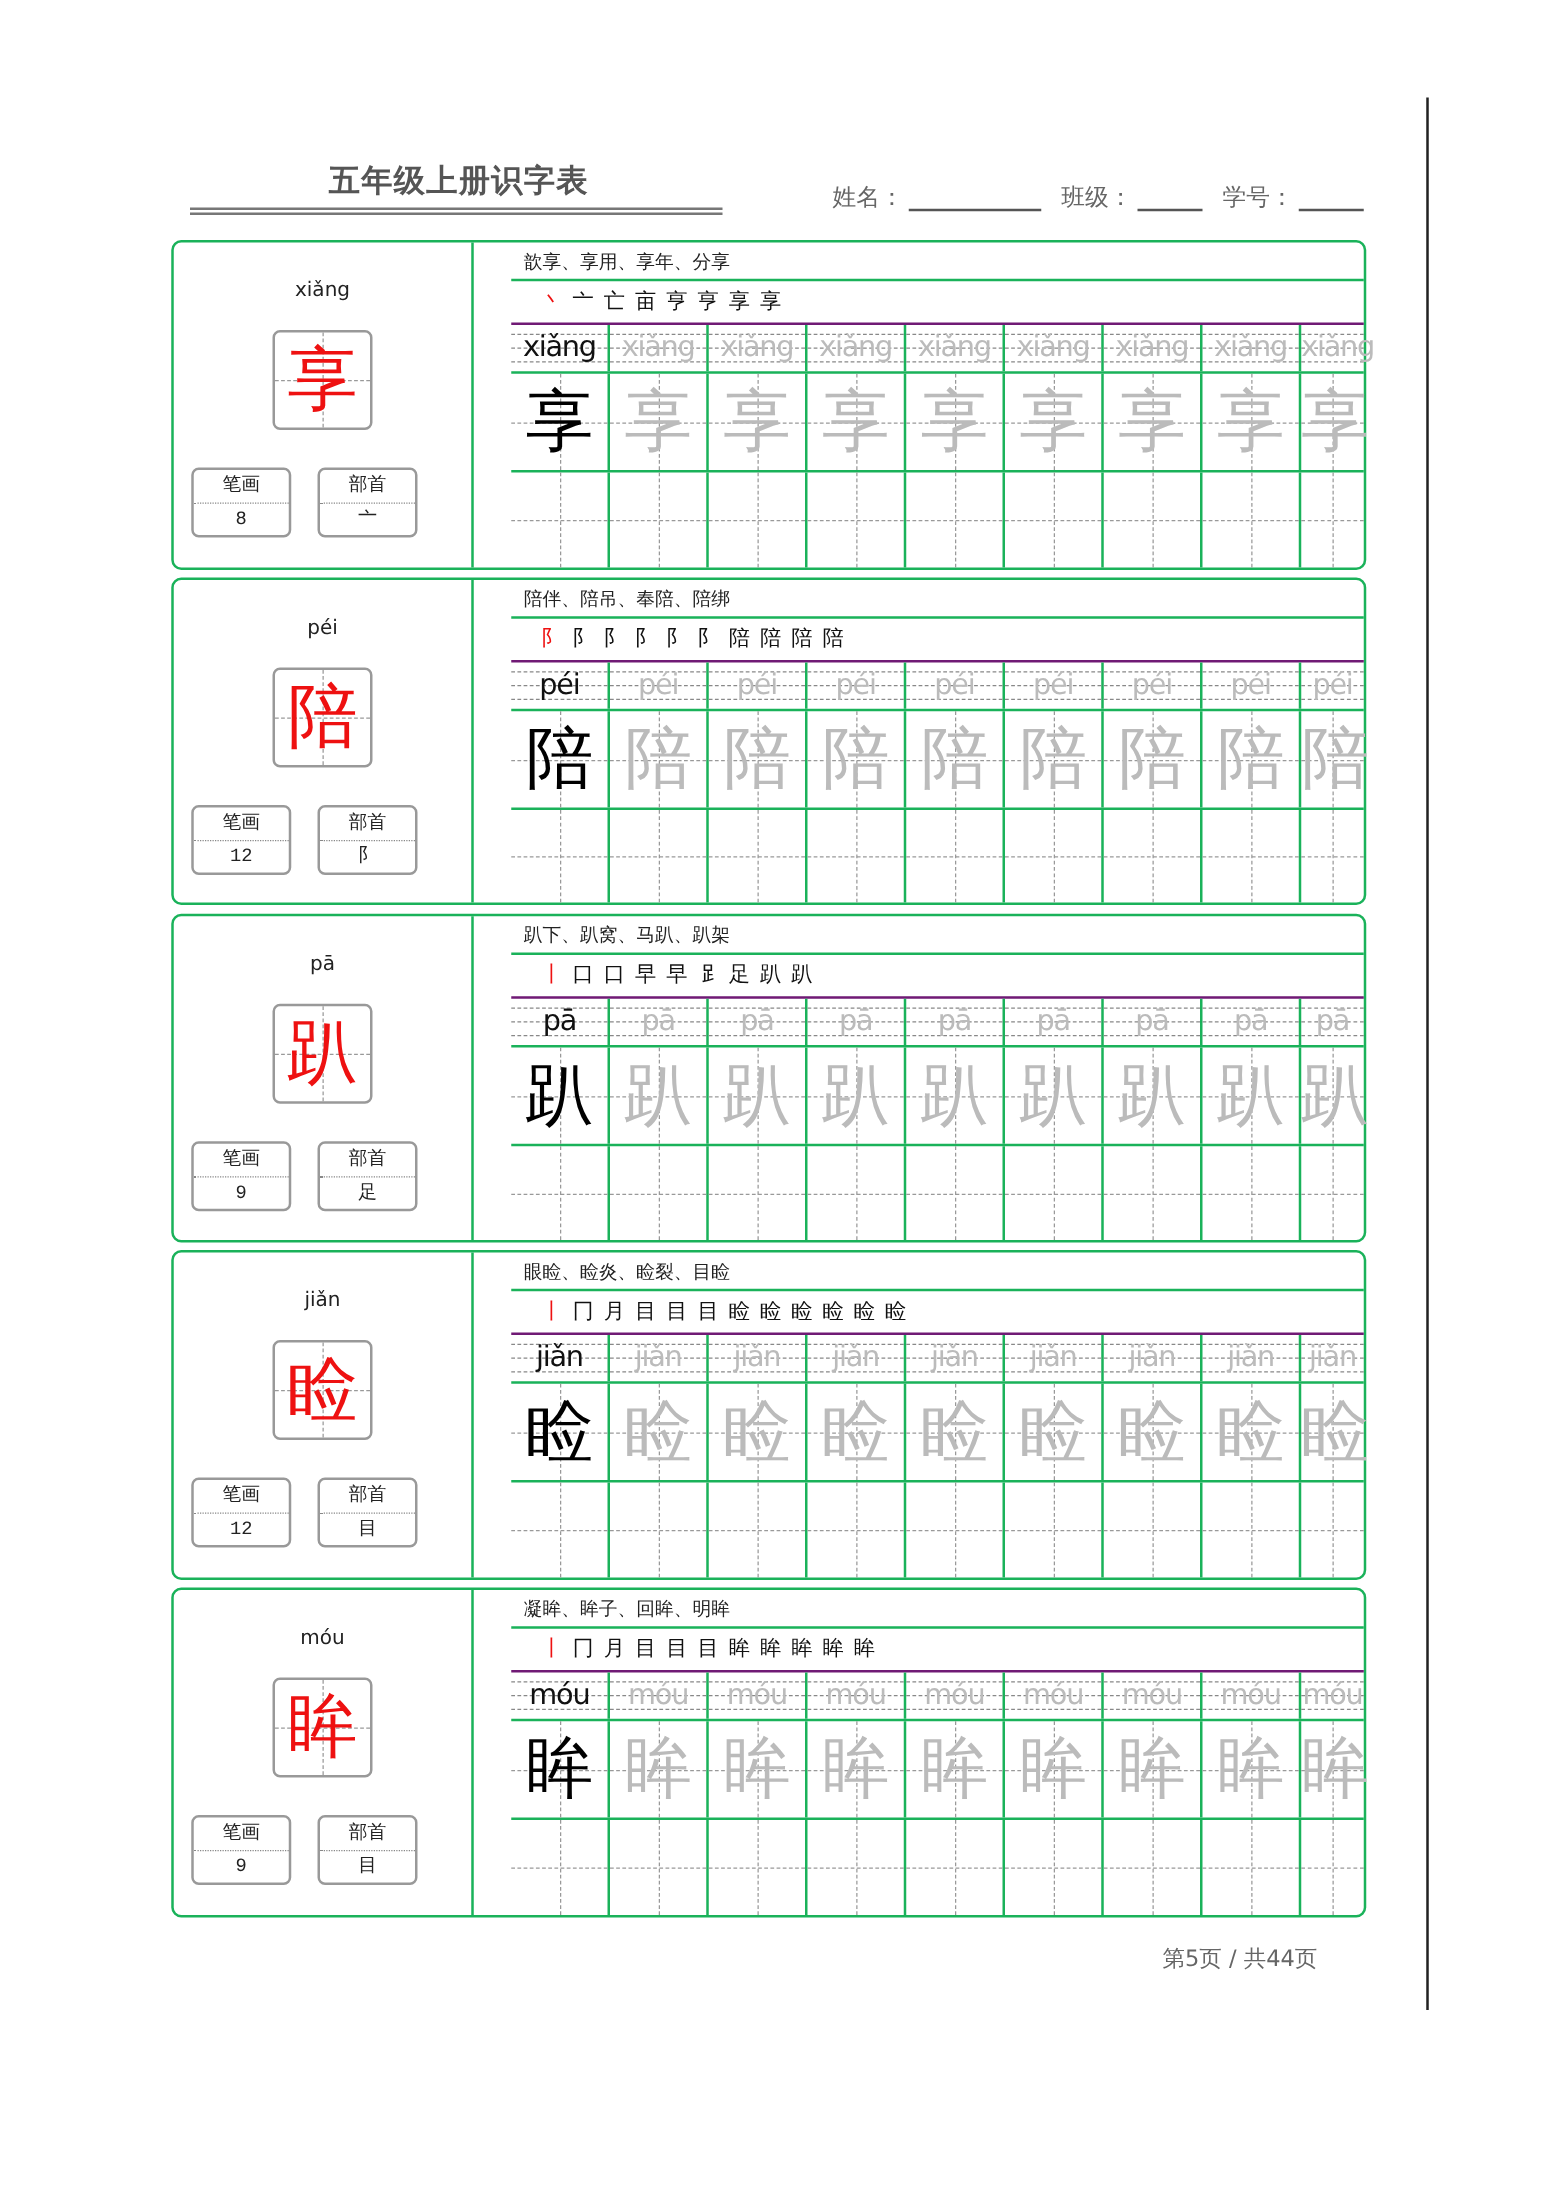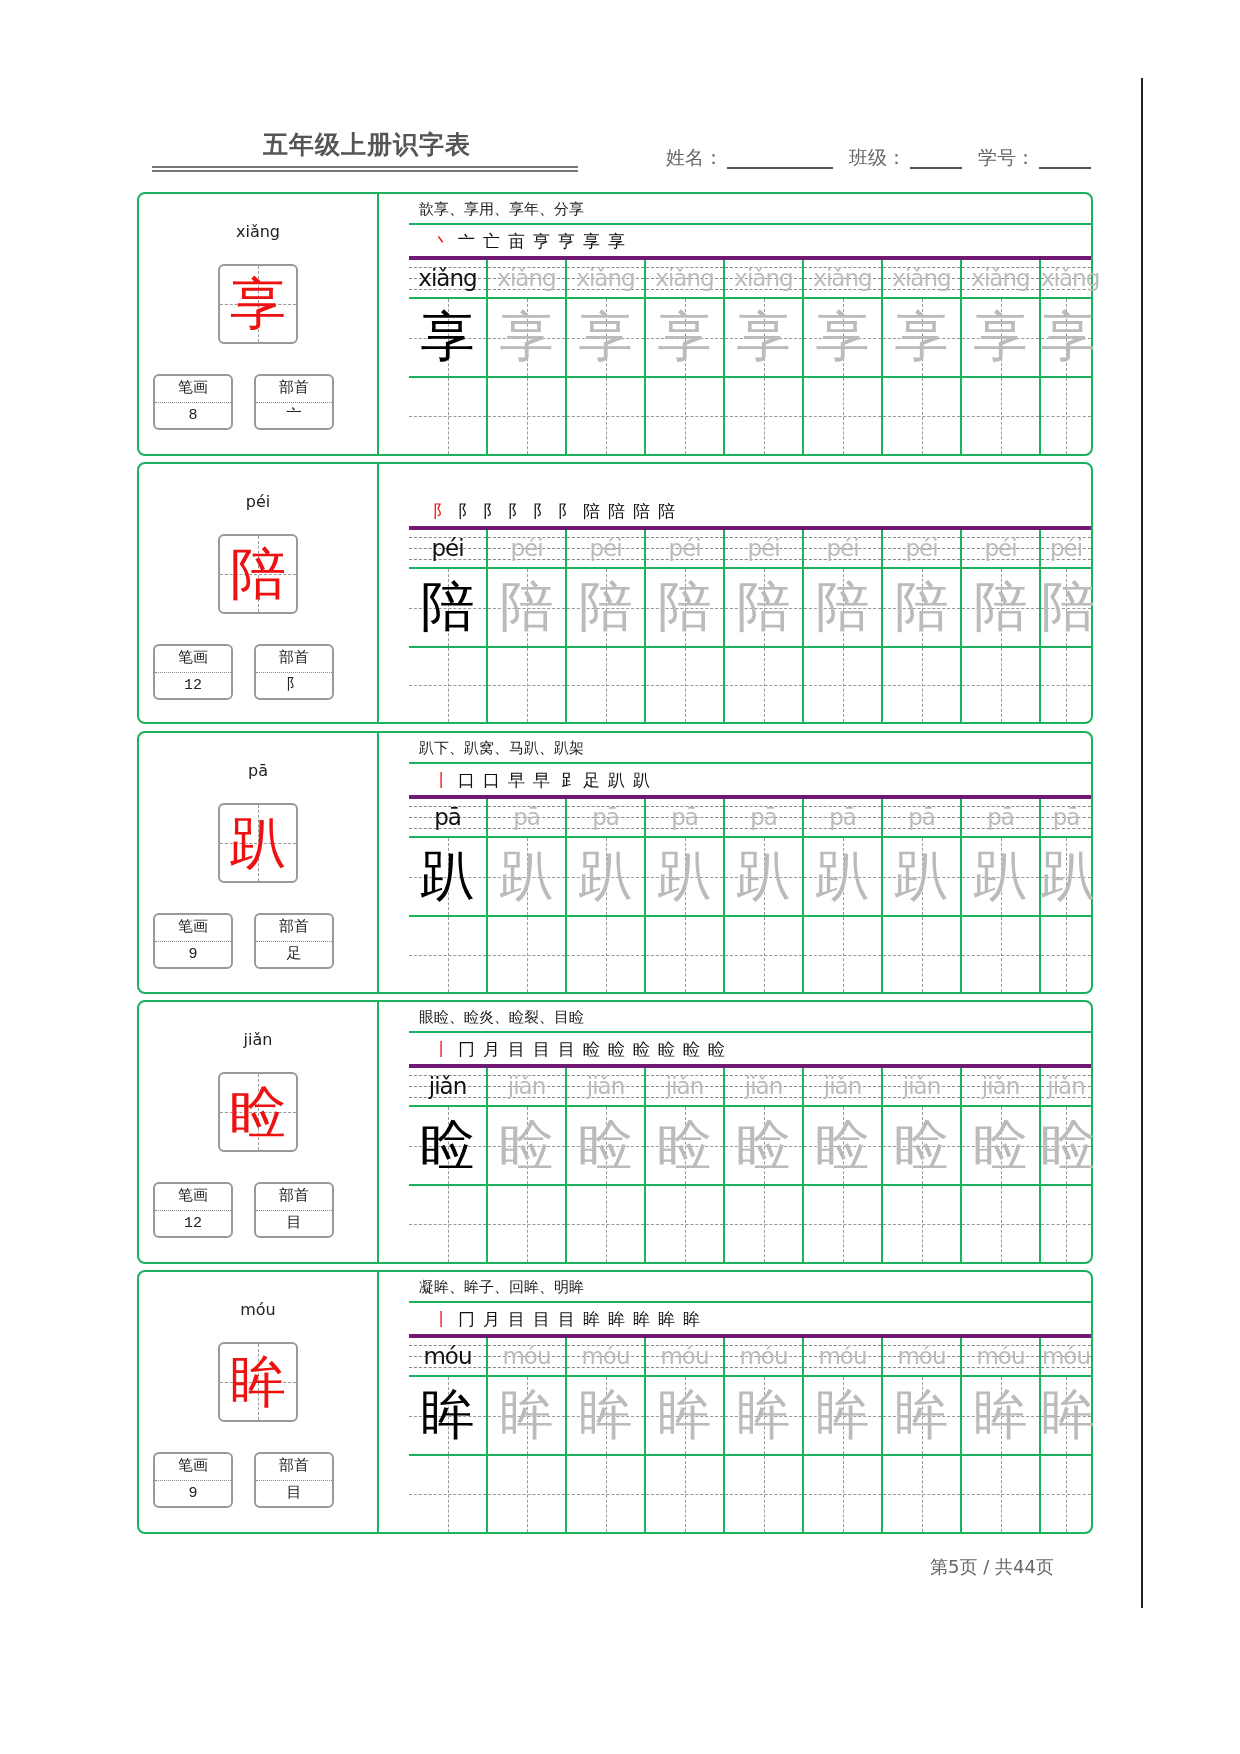--- a/index.html
+++ b/index.html
@@ -21,21 +21,21 @@
   .left .bigbox { position:absolute; left:79px; top:70px; width:80px; height:80px; border:2px solid #999; border-radius:6px; box-sizing:border-box; }
   .bigbox .hd { position:absolute; left:0; top:50%; width:100%; border-top:1.5px dashed #999; }
   .bigbox .vd { position:absolute; top:0; left:50%; height:100%; border-left:1.5px dashed #999; }
   .bigbox .ch { position:absolute; left:0; top:0; width:100%; height:100%; text-align:center; line-height:76px; font-size:56px; color:#ee1111; font-family:"DejaVu Serif", serif; }
   .infobox { position:absolute; top:180px; width:80px; height:56px; border:2px solid #999; border-radius:6px; box-sizing:border-box; text-align:center;font-family:Liberation Mono, monospace; }
   .infobox .t { height:26px; line-height:26px; font-size:15px; border-bottom:1.5px dotted #888; }
   .infobox .v { height:26px; line-height:26px; font-size:15px; }
 
   .grid { position:absolute; left:238px; top:0; right:0; height:100%;margin-left:32px; }
   .row-words { position:absolute; left:0; right:0; top:0; height:31px; border-bottom:2px solid #1ab25a; font-size:15px; line-height:30px; padding-left:10px; box-sizing:border-box; }
-  .row-strokes { position:absolute; left:0; right:0; top:31px; height:35px; border-bottom:4px solid #701a75; font-size:17px; line-height:32px; padding-left:24px; box-sizing:border-box; font-family:"DejaVu Serif", serif; letter-spacing:2px; }
+  .row-strokes { position:absolute; left:0; right:0; top:31px; height:35px; border-bottom:2px solid #701a75; font-size:17px; line-height:32px; padding-left:24px; box-sizing:border-box; font-family:"DejaVu Serif", serif; letter-spacing:2px; }
   .row-py { position:absolute; left:0; right:0; top:66px; height:39px; border-bottom:2px solid #1ab25a; display:flex; box-sizing:border-box; }
   .row-ch { position:absolute; left:0; right:0; top:105px; height:79px; border-bottom:2px solid #1ab25a; display:flex; box-sizing:border-box; }
   .row-bl { position:absolute; left:0; right:0; top:184px; bottom:0; display:flex; }
   .cell { position:relative; width:79px; flex:0 0 79px; border-right:2px solid #1ab25a; box-sizing:border-box; }
   .cell:last-child { border-right:none; flex:1 1 auto; }
   .pycell .l1,.pycell .l2,.pycell .l3 { position:absolute; left:0; right:0; border-top:1px dashed #888; }
   .pycell .l1 { top:7px; } .pycell .l2 { top:18px; } .pycell .l3 { top:29px; }
   .pycell .txt { position:absolute; left:0; right:0; top:0; text-align:center; font-size:23px; line-height:36px; color:#bbb; letter-spacing:-1px; }
   .pycell.first .txt { color:#111; }
   .chcell .hd { position:absolute; left:0; right:0; top:50%; border-top:1.5px dashed #999; }
@@ -238,20 +238,21 @@
         <div class="infobox" style="left:14px">
           <div class="t">笔画</div>
           <div class="v">12</div>
         </div>
         <div class="infobox" style="left:115px">
           <div class="t">部首</div>
           <div class="v">阝</div>
         </div>
       </div>
       <div class="grid">
+        <div class="row-words">陪伴、陪吊、奉陪、陪绑</div>
         <div class="row-strokes"><span style="color:#e11;margin-right:6px">阝</span><span style="color:#111;margin-right:6px">阝</span><span style="color:#111;margin-right:6px">阝</span><span style="color:#111;margin-right:6px">阝</span><span style="color:#111;margin-right:6px">阝</span><span style="color:#111;margin-right:6px">阝</span><span style="color:#111;margin-right:6px">陪</span><span style="color:#111;margin-right:6px">陪</span><span style="color:#111;margin-right:6px">陪</span><span style="color:#111;margin-right:6px">陪</span></div>
         <div class="row-py">
           <div class="cell pycell first">
             <div class="l1"></div>
             <div class="l2"></div>
             <div class="l3"></div>
             <div class="txt">péi</div>
           </div>
           <div class="cell pycell">
             <div class="l1"></div>

